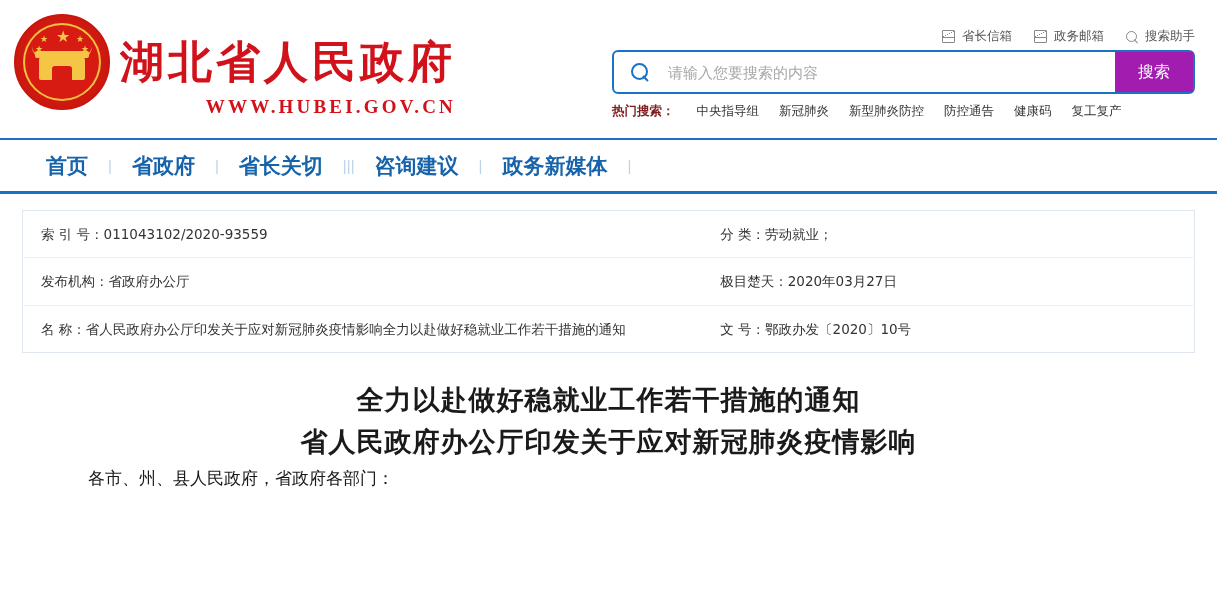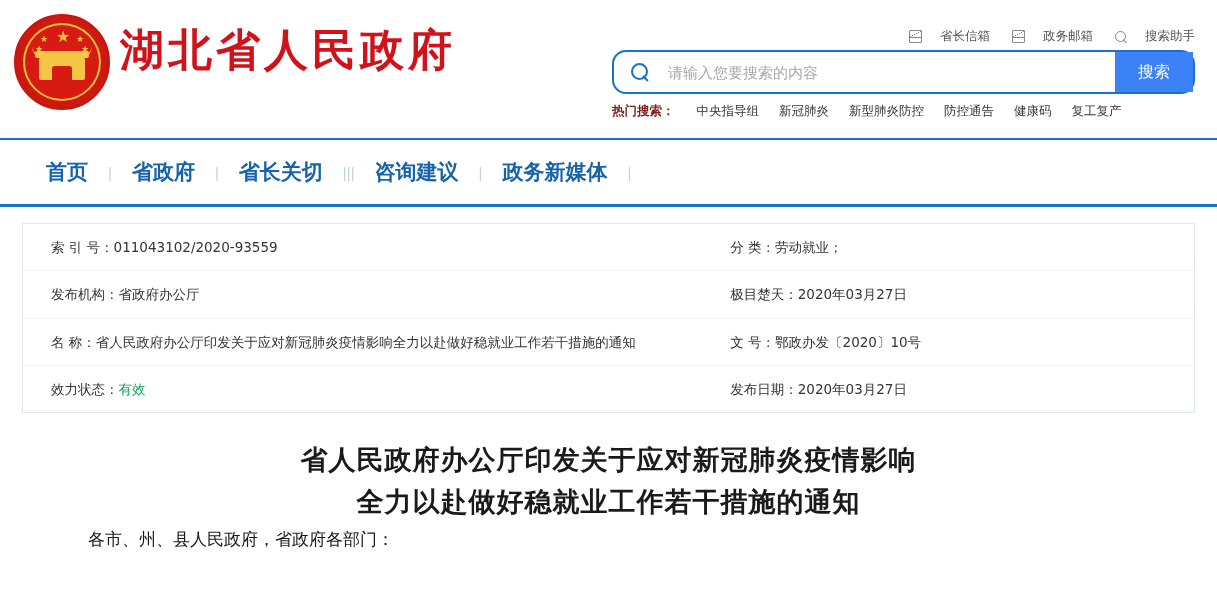--- a/index.html
+++ b/index.html
@@ -57,21 +57,21 @@
   .emblem .star {
     position:absolute; font-size:13px; color:#f5c646; line-height:1;
   }
   .emblem .s1 { left:42px; top:15px; font-size:16px;}
   .emblem .s2 { left:26px; top:21px; font-size:9px;}
   .emblem .s3 { left:21px; top:31px; font-size:9px;}
   .emblem .s4 { left:62px; top:21px; font-size:9px;}
   .emblem .s5 { left:67px; top:31px; font-size:9px;}
 
   .site-title {
-    position: absolute; left: 120px; top: 28px; text-align: right;
+    position: absolute; left: 120px; top: 40px; text-align: right;
   }
   .site-title .cn {
     font-family: "DejaVu Sans", sans-serif;
     font-size: 44px;
     font-weight: bold;
     color: #d2121b;
     letter-spacing: 4px;
     line-height: 1;
   }
   .site-title .en {
@@ -82,21 +82,21 @@
     color: #d2121b;
     letter-spacing: 3.2px;
   }
 
   
   .toplinks {
     position: absolute; right: 22px; top: 28px;
     display: flex; align-items: center; gap: 22px;
     font-size: 12.5px; color: #555;
   }
-  .toplinks a { color:#555; text-decoration:none; display:flex; align-items:center; gap:18px; }
+  .toplinks a { color:#555; text-decoration:none; display:flex; align-items:center; gap:7px; }
   .ticon { display:inline-block; width:13px; height:13px; position:relative; }
   .ticon.envelope, .ticon.envelope2 {
     border:1px solid #888; border-radius:1px;
   }
   .ticon.envelope:after, .ticon.envelope2:after {
     content:""; position:absolute; left:0; top:0; width:11px; height:6px;
     border-bottom:1px solid #888;
     transform: skewY(0deg);
     background: linear-gradient(to bottom right, transparent 48%, #888 48%, #888 52%, transparent 52%);
   }
@@ -109,56 +109,56 @@
   }
   .ticon.magnifier:after {
     content:""; position:absolute; left:8px; top:8px; width:5px; height:1.4px;
     background:#888; transform:rotate(45deg); transform-origin:left center;
   }
 
   
   .searchwrap { position:absolute; left:612px; top:50px; }
   .searchbox {
     display:flex; width:583px; height:44px;
-    border:2px solid #1a72c4; border-radius:14px; background:#fff;
+    border:2px solid #1a72c4; border-radius:6px; background:#fff;
   }
   .searchbox .sicon {
     width: 52px; display:flex; align-items:center; justify-content:center;
   }
   .sglass { position:relative; width:18px; height:18px; }
   .sglass:before {
     content:""; position:absolute; left:0; top:0; width:13px; height:13px;
     border:2px solid #1a72c4; border-radius:50%;
   }
   .sglass:after {
     content:""; position:absolute; left:12px; top:12px; width:7px; height:2px;
     background:#1a72c4; transform:rotate(45deg); transform-origin:left center;
   }
   .searchbox input {
     flex:1; border:none; outline:none; font-size:15px; color:#333;
     font-family:"Liberation Sans", sans-serif;
   }
   .searchbox input::placeholder { color:#a8a8a8; }
   .searchbtn {
-    width:78px; background:#3b82f6; color:#fff;
+    width:78px; background:#a21caf; color:#fff;
     display:flex; align-items:center; justify-content:center;
     font-size:16px; cursor:pointer; border:none;
     font-family:Liberation Serif, serif;
     margin-left:20px;
   }
   .hotwrap {
     margin-top:9px; display:flex; align-items:center; gap:14px;
     font-size:12.5px; color:#333;
   }
   .hotlabel { color:#7f1d1d; font-weight:bold; margin-right:2px; }
   .hotwrap a { color:#333; text-decoration:none;margin-left:6px; }
 
   
   .nav {
-    height: 69px;
+    height: 56px;
     border-top: 2px solid #1a72c4;
     border-bottom: 3px solid #1a72c4;
     display:flex; align-items:center;
     padding: 0 26px;
     background:#fff;
   }
   .nav .item {
     font-family:"DejaVu Sans", sans-serif;
     font-size: 21px; font-weight:bold; color:#1763ab;
     padding: 0 20px; cursor:pointer; white-space:nowrap;
@@ -169,21 +169,21 @@
   .content { padding: 16px 22px 0 22px; }
   .infotable {
     border:1px solid #dfe6ee;
     border-collapse: collapse;
     width: 1173px;
     font-size: 13.5px;
     color:#333;
     font-family:"DejaVu Sans", sans-serif;
   }
   .infotable td {
-    padding: 13px 28px;
+    padding: 13px 18px;
     vertical-align: middle;
     line-height:1.5;
   }
   .infotable tr { border-bottom:1px solid #eef2f6; }
   .infotable tr:last-child { border-bottom:none; }
   .lbl { color:#333; }
   .valid { color:#19a05a; }
   .col-left { width: 58%; }
   .col-right { width: 42%; }
 
@@ -220,20 +220,21 @@
       <div class="gate"></div>
       <span class="star s1">★</span>
       <span class="star s2">★</span>
       <span class="star s3">★</span>
       <span class="star s4">★</span>
       <span class="star s5">★</span>
     </div>
 
     <div class="site-title">
       <div class="cn">湖北省人民政府</div>
+      <div class="en">WWW.HUBEI.GOV.CN</div>
     </div>
 
     <div class="toplinks">
       <a href="#">
         <span class="ticon envelope"></span>
         <span>省长信箱</span>
       </a>
       <a href="#">
         <span class="ticon envelope2"></span>
         <span>政务邮箱</span>
@@ -300,34 +301,26 @@
         </td>
       </tr>
       <tr>
         <td class="col-left">
           <span class="lbl">名 称：</span><span>省人民政府办公厅印发关于应对新冠肺炎疫情影响全力以赴做好稳就业工作若干措施的通知</span>
         </td>
         <td class="col-right">
           <span class="lbl">文 号：</span><span>鄂政办发〔2020〕10号</span>
         </td>
       </tr>
-      <tr>
-        <td class="col-left">
-          <span class="lbl">效力状态：</span><span class="valid">有效</span>
-        </td>
-        <td class="col-right">
-          <span class="lbl">发布日期：</span><span>2020年03月27日</span>
-        </td>
-      </tr>
     </tbody>
       </table>
 
     <div class="doctitle">
+      <div>全力以赴做好稳就业工作若干措施的通知</div>
       <div>省人民政府办公厅印发关于应对新冠肺炎疫情影响</div>
-      <div>全力以赴做好稳就业工作若干措施的通知</div>
     </div>
 
     <div class="docbody">
       <div>各市、州、县人民政府，省政府各部门：</div>
     </div>
 
   </div>
 </div>
 
 </body></html>

